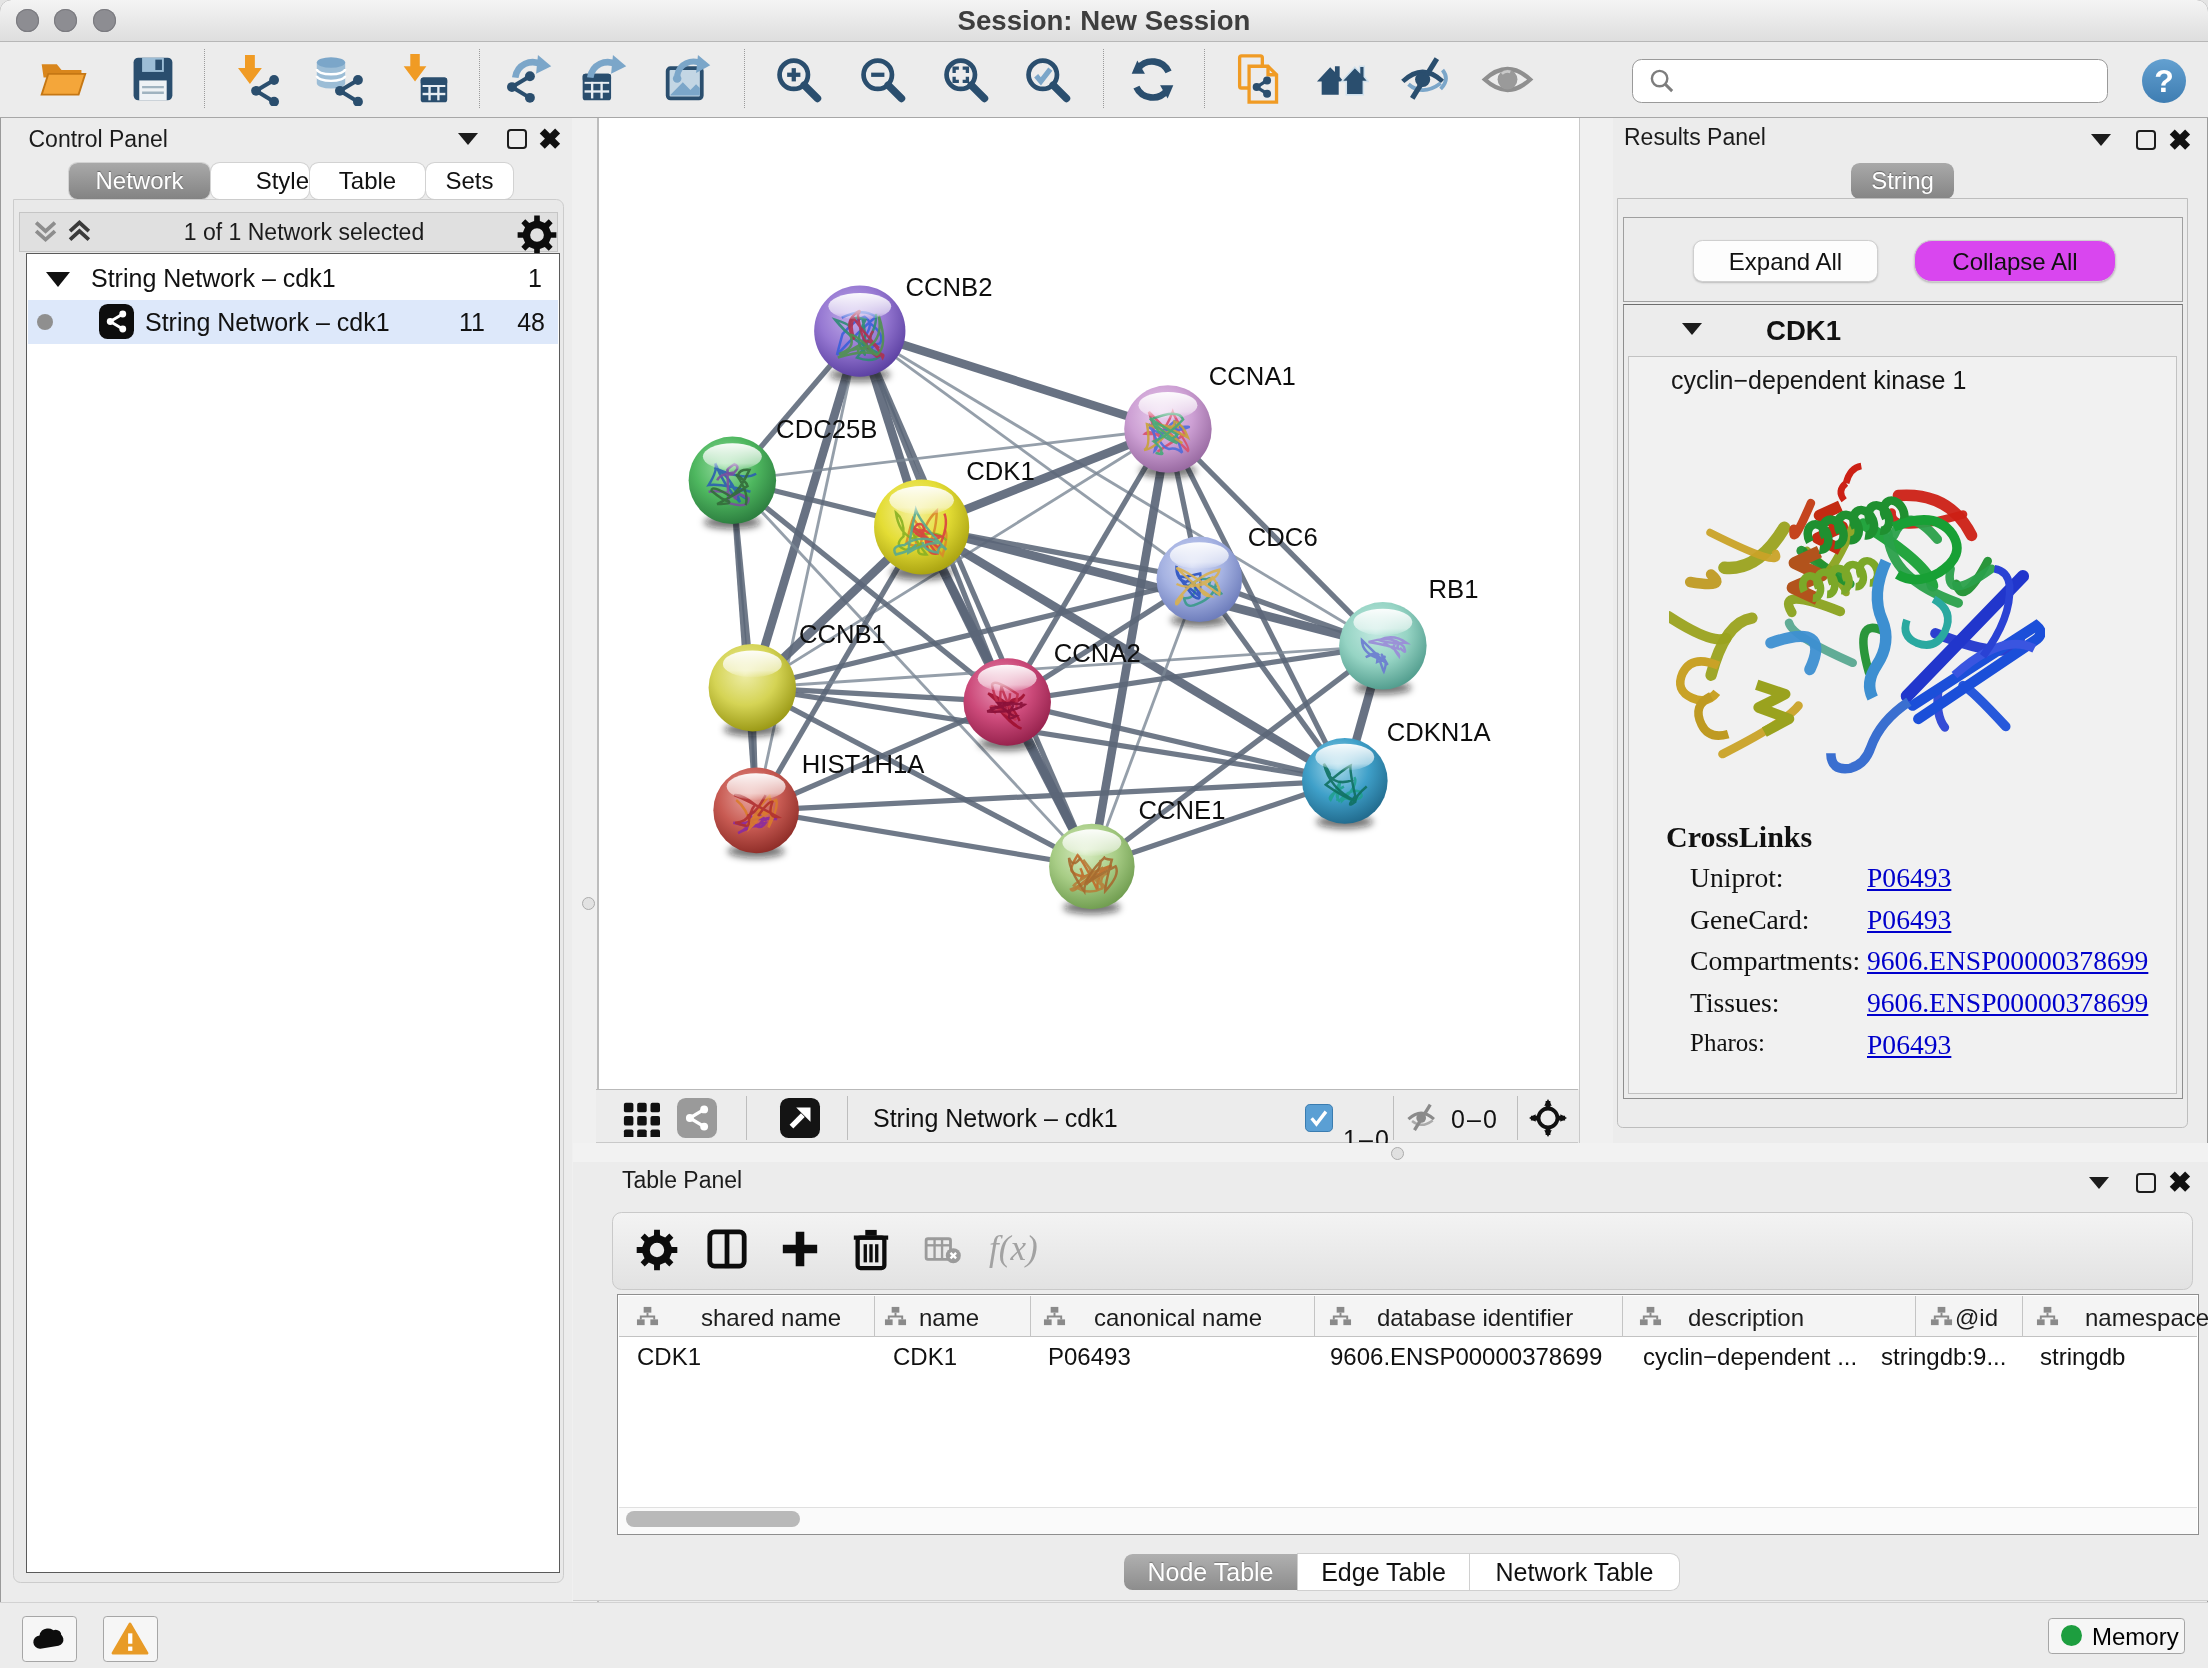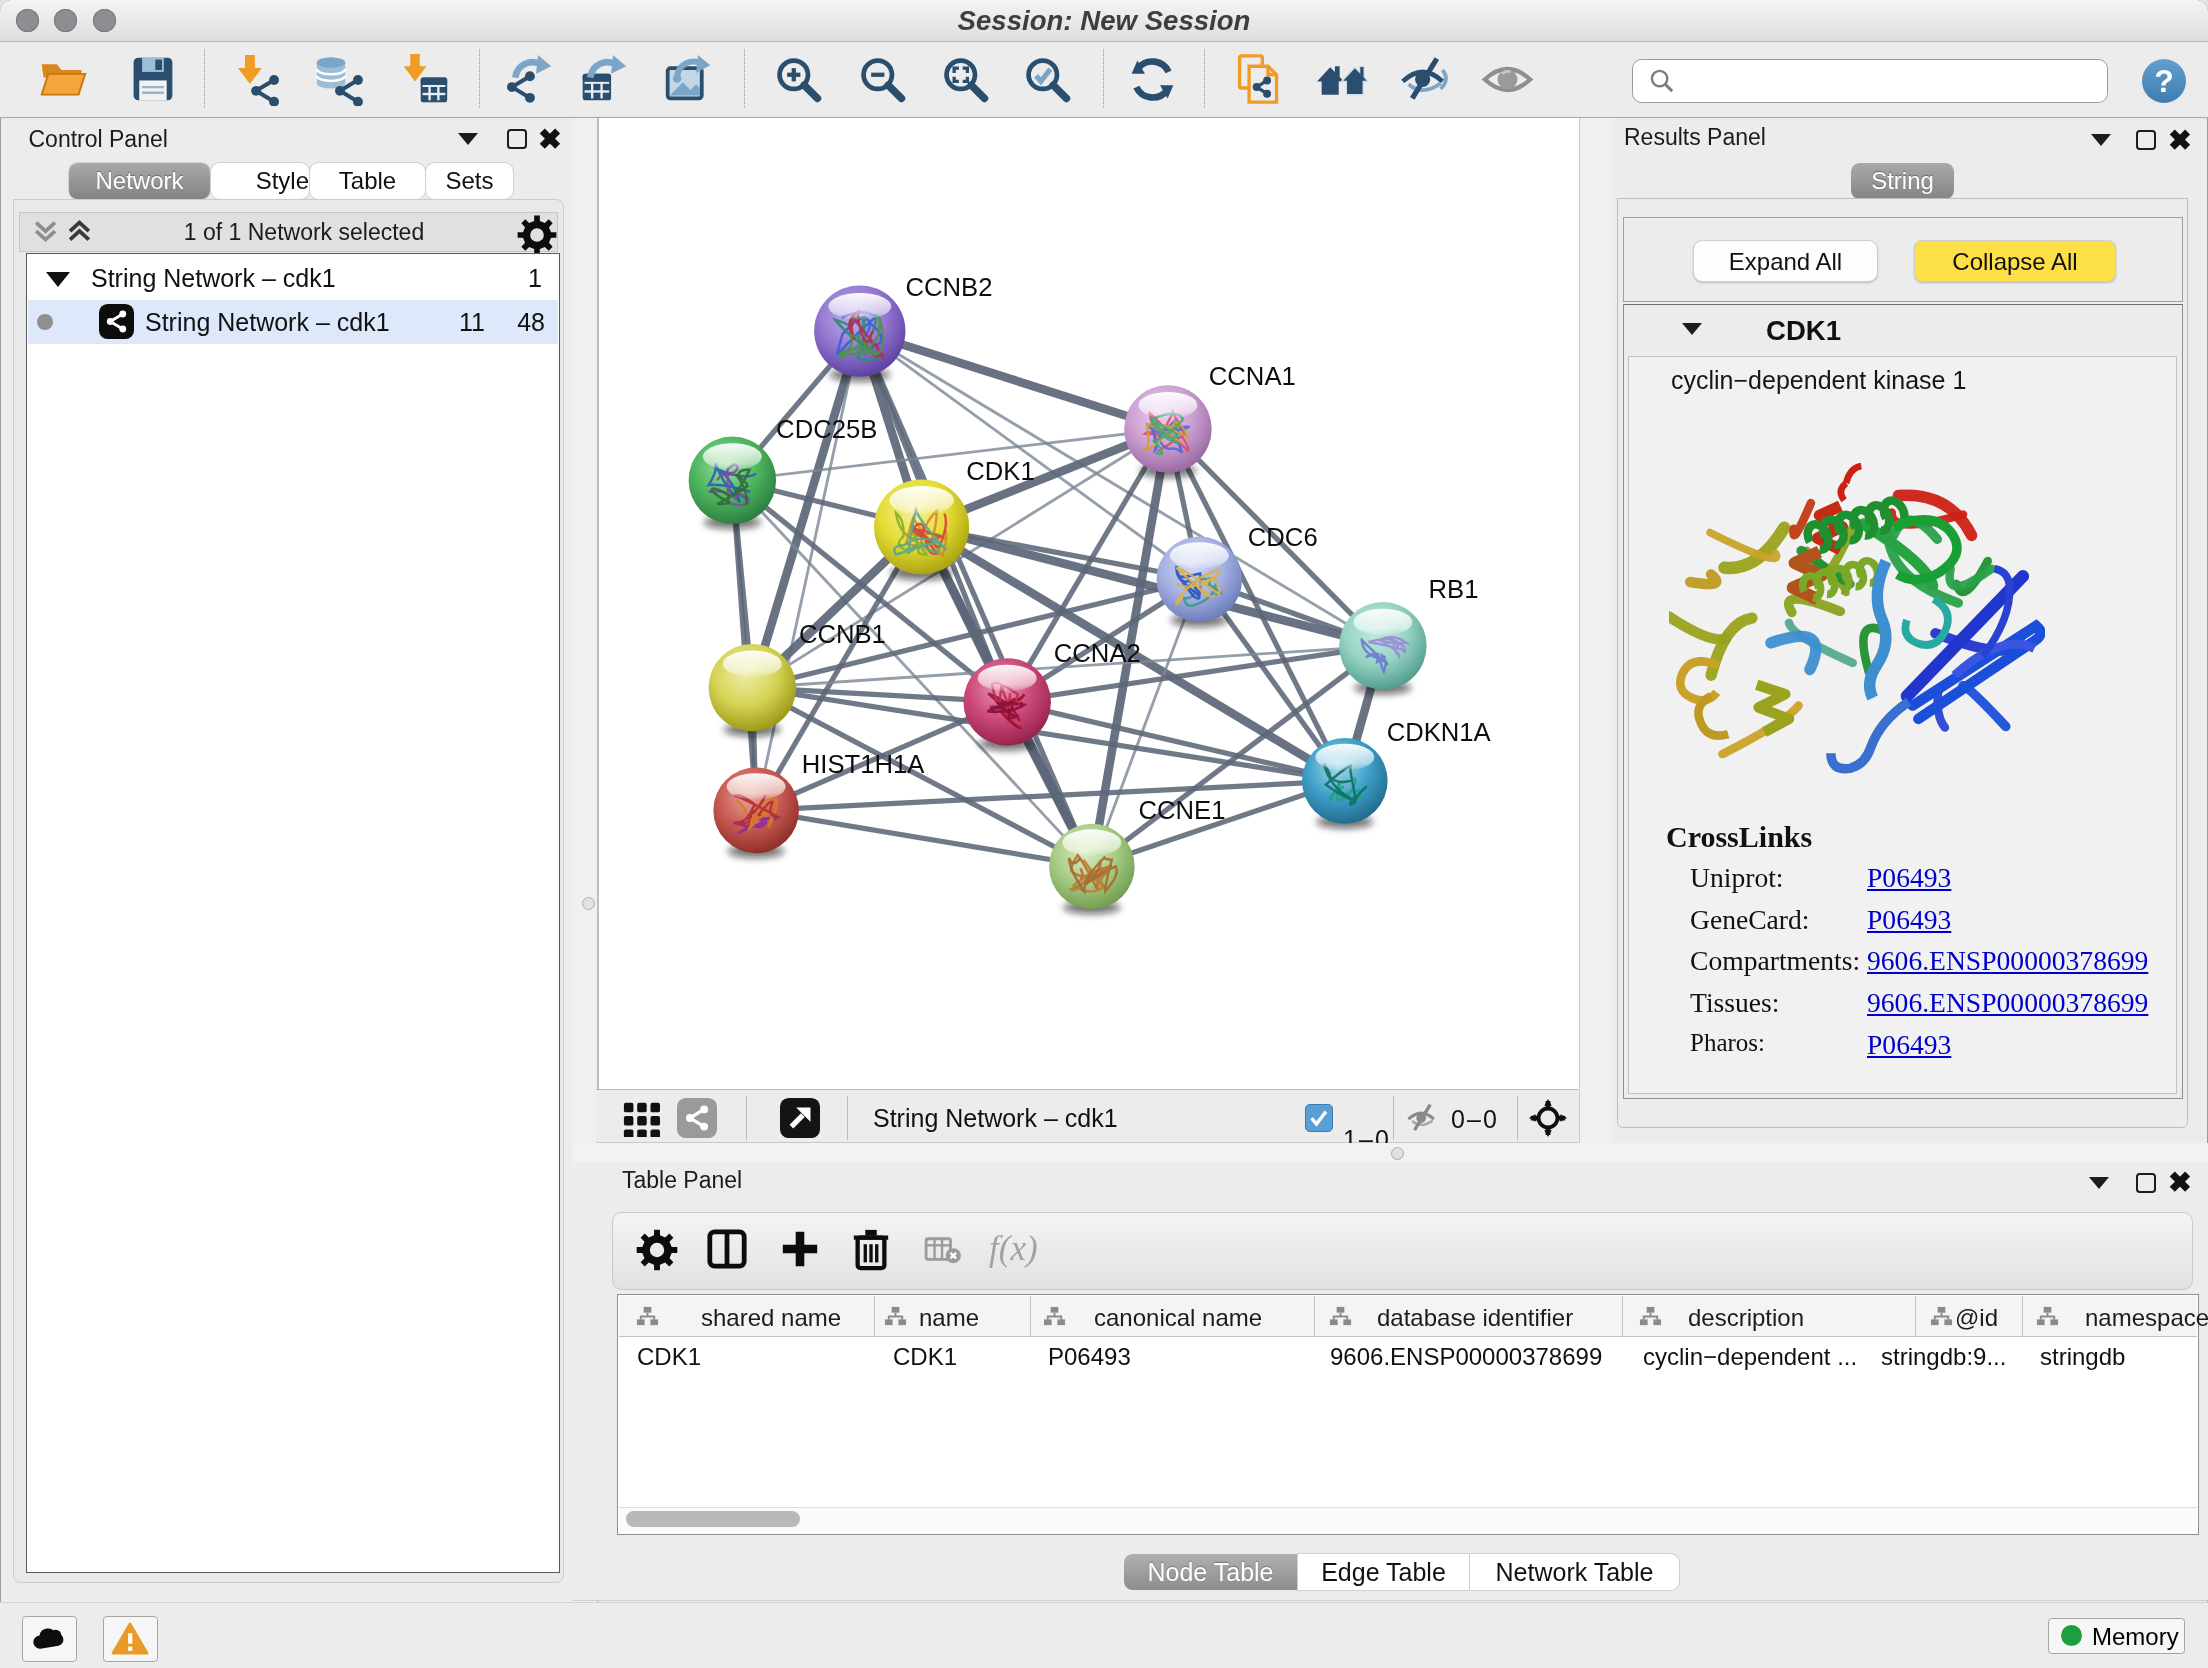--- a/index.html
+++ b/index.html
@@ -8,21 +8,21 @@
 #app { position:relative; width:2208px; height:1668px; background:#ececec; overflow:hidden;
        border-radius:11.4px 11.4px 0 0; box-shadow:inset 0 0 0 1px #9a9a9a; }
 .abs { position:absolute; }
 
 
 #titlebar { left:0; top:0; width:2208px; height:42px;
   background:linear-gradient(#f4f4f4,#dedede); border-bottom:1px solid #b7b7b7;
   border-radius:11.4px 11.4px 0 0; }
 .tl { top:8.6px; width:23px; height:23px; border-radius:50%; background:#8d8d92; box-shadow:inset 0 0 0 1px #7b7b80; }
 #wtitle { left:0; top:0; width:2208px; height:42px; line-height:42px; text-align:center;
-  font-size:27.6px; font-weight:600; color:#3e3e3e;font-style:italic; }
+  font-size:27.6px; font-weight:600; color:#3e3e3e; }
 
 
 #toolbar { left:0; top:42px; width:2208px; height:76px; background:#ececec; border-bottom:1.9px solid #a7a7a7; }
 .tbsep { top:7.6px; width:0; height:59px; border-left:1.9px dotted #9a9a9a; }
 
 
 .ptri { width:0; height:0; border-left:10.5px solid transparent; border-right:10.5px solid transparent; border-top:12.4px solid #1c1c1c; }
 .psq { width:20px; height:20px; border:2.9px solid #1c1c1c; border-radius:3.8px; background:transparent; }
 .px  { font-size:28.5px; font-weight:bold; color:#111; line-height:28.5px; }
 .ptitle { font-size:23px; color:#1b1b1b; }
@@ -521,21 +521,21 @@
 <div class="abs" style="left:1579px; top:118px; width:1px; height:1025px; background:#c9c9c9;"></div>
 
 <div class="abs ptitle" style="left:1624px; top:124px;">Results Panel</div>
     <div class="abs ptri" style="left:2091px; top:134px;"></div>
     <div class="abs psq" style="left:2136px; top:130px;"></div>
     <div class="abs px" style="left:2168px; top:126px;">✖</div>
     <div class="abs" style="left:1851px; top:163px; width:103px; height:36px; background:linear-gradient(#a9a9a9,#858585); border-radius:8.6px; color:#fff; font-size:24px; text-align:center; line-height:36px; text-shadow:0 -1px 1px #666;">String</div>
     <div class="abs" style="left:1617px; top:198px; width:571px; height:930px; background:#ececec; border:1px solid #bdbdbd; border-radius:0 0 5.7px 5.7px;"></div>
     <div class="abs" style="left:1623px; top:217px; width:560px; height:85px; background:#ececec; border:1px solid #9f9f9f;"></div>
     <div class="abs" style="left:1693px; top:240px; width:185px; height:42px; background:#fdfdfd; border:1px solid #cfcfcf; border-radius:9.5px; box-shadow:0 1px 1.9px #bbb; font-size:24px; color:#111; text-align:center; line-height:42px;">Expand All</div>
-    <div class="abs" style="left:1914px; top:240px; width:202px; height:42px; background:#fde047; border:1px solid #cfcfcf; border-radius:8px; box-shadow:0 1px 1.9px #bbb; font-size:24px; color:#111; text-align:center; line-height:42px;">Collapse All</div>
+    <div class="abs" style="left:1914px; top:240px; width:202px; height:42px; background:#d946ef; border:1px solid #cfcfcf; border-radius:18px; box-shadow:0 1px 1.9px #bbb; font-size:24px; color:#111; text-align:center; line-height:42px;">Collapse All</div>
     <div class="abs" style="left:1623px; top:304px; width:560px; height:795px; background:#ececec; border:1px solid #8e8e8e; border-top:1.9px solid #6e6e6e;"></div>
     <div class="abs ptri" style="left:1682px; top:323px;"></div>
     <div class="abs" style="left:1766px; top:315px; font-size:27.6px; font-weight:bold; color:#111;">CDK1</div>
     <div class="abs" style="left:1628px; top:356px; width:549px; height:738px; background:#f1f1f1; border:1px solid #c2c2c2;"></div>
     <div class="abs" style="left:1671px; top:366px; font-size:25px; color:#161616;">cyclin−dependent kinase 1</div>
     <svg class="abs" style="left:1669px; top:447px;" width="376" height="328" viewBox="0 0 395 345">
       <path d="M186 153 Q187 147 145 109" stroke="#8aa21e" stroke-width="8" fill="none" stroke-linecap="round" stroke-opacity="0.95"></path>
       <path d="M180 173 Q112 146 129 174" stroke="#8aa21e" stroke-width="10" fill="none" stroke-linecap="round" stroke-opacity="0.95"></path>
       <path d="M126 185 Q129 199 193 227" stroke="#58a890" stroke-width="9" fill="none" stroke-linecap="round" stroke-opacity="0.95"></path>
       <path d="M277 146 Q272 123 204 81" stroke="#18a035" stroke-width="12" fill="none" stroke-linecap="round" stroke-opacity="0.95"></path>

